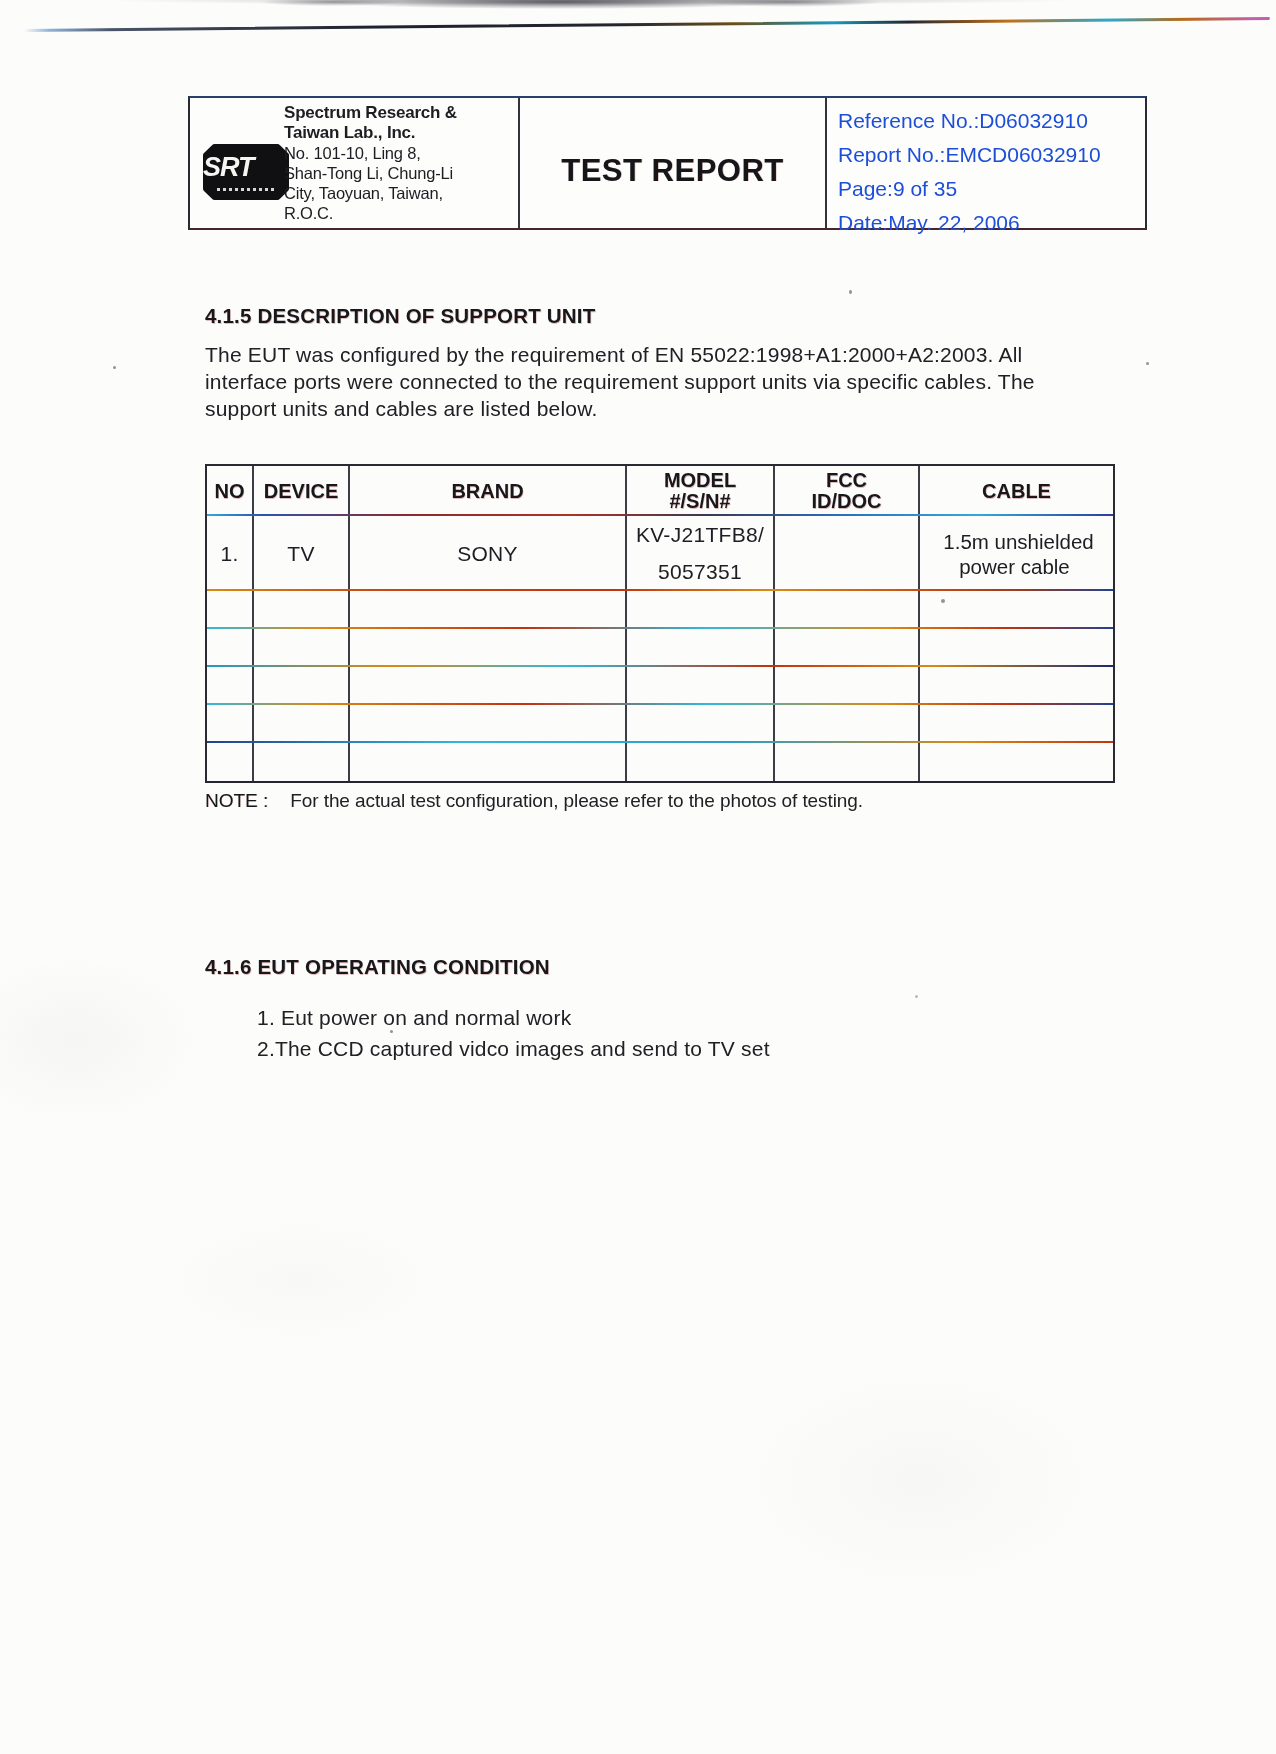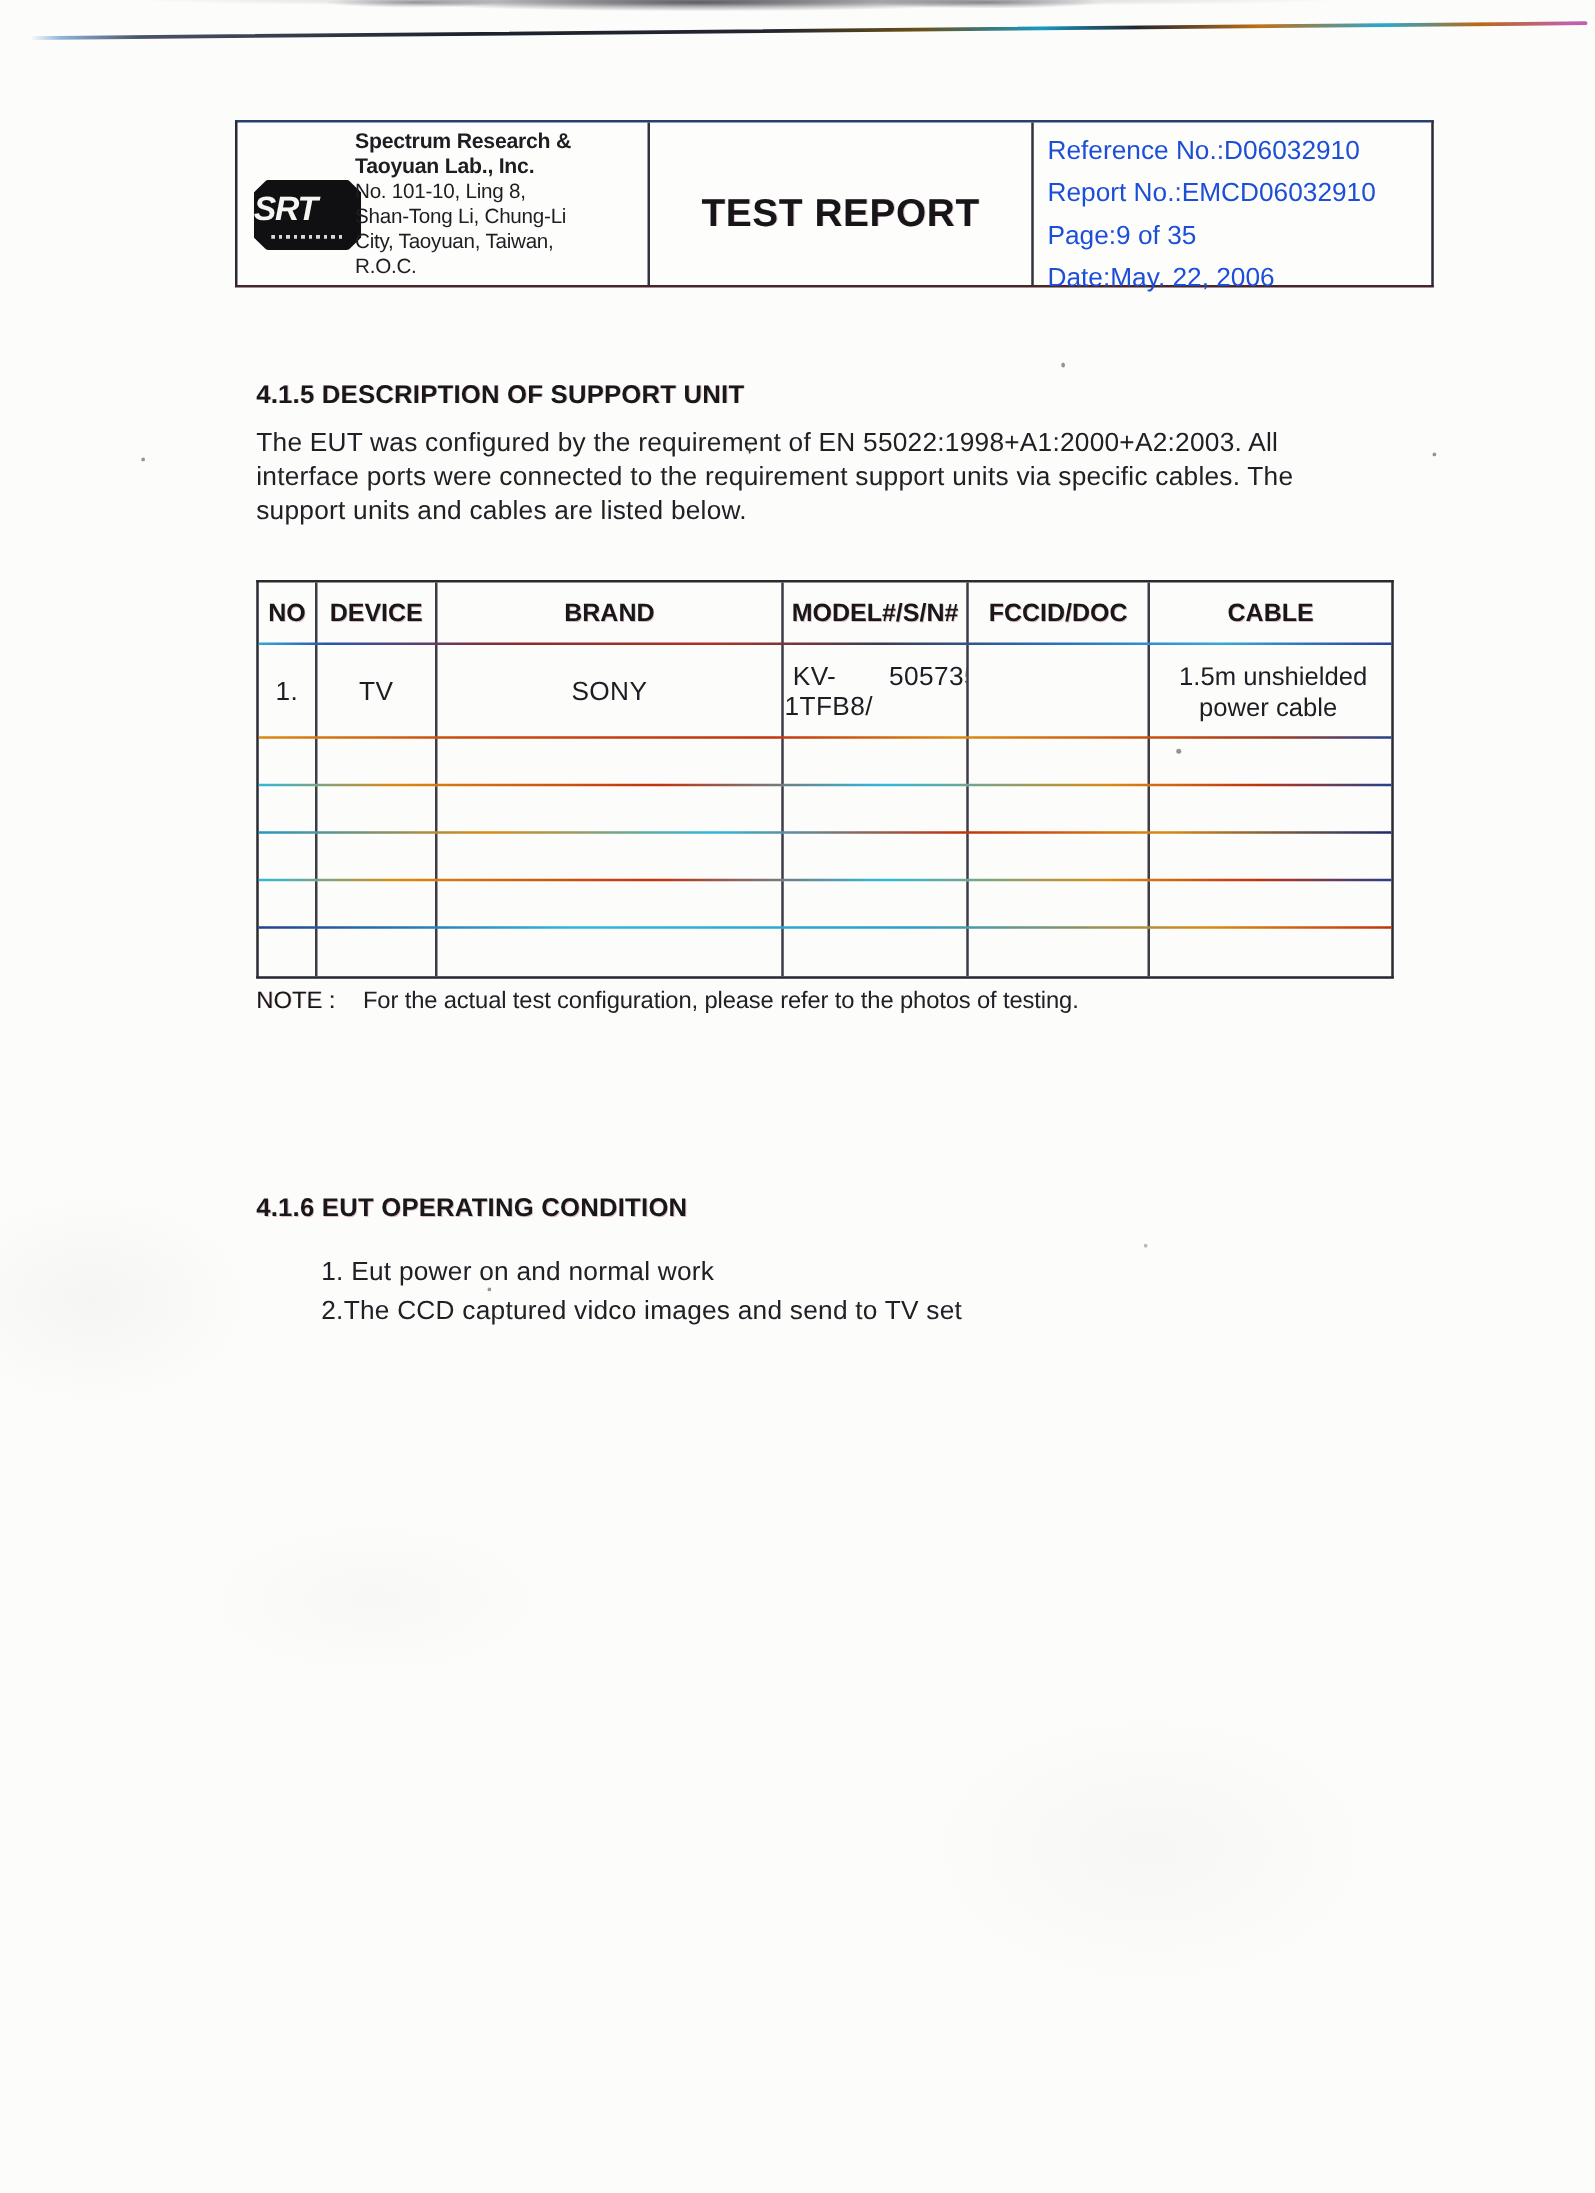--- a/index.html
+++ b/index.html
@@ -76,21 +76,21 @@
                 border:2px solid #2a2a32; border-bottom-color:#23262e; }
   table.support { border-collapse:separate; border-spacing:0; table-layout:fixed;
                   width:906px;border-radius:25px; }
   table.support td { border-right:2px solid #3c3c46; padding:0;
                      text-align:center; vertical-align:middle; overflow:hidden; }
   table.support td:last-child { border-right:none; }
   tr.trh { height:50px; }  tr.tr1 { height:75px; }  tr.tre { height:38px; }
   .th-txt { font-size:20px; font-weight:bold; line-height:21px; color:#17171c;
             text-shadow:0.6px 0.5px 0 rgba(150,30,25,0.3); }
   .cell-txt { font-size:21px; color:#1d1d23; letter-spacing:0.3px; }
-  .two-line { display:flex; flex-direction:row; justify-content:center; height:100%; }
+  .two-line { display:flex; flex-direction:column; justify-content:center; height:100%; }
   .model-cell { gap:13px; }
   .cable-txt { font-size:20.5px; line-height:25px; color:#1d1d23; padding:0 4px; }
   .sep { position:absolute; left:207px; width:906px; height:2px; }
   .sep-a { background:linear-gradient(90deg,#36a7d8 0%,#2b55b0 6%,#8a2a30 22%,#b03226 40%,
            #3a3a52 55%,#2a6ec0 70%,#35a8d8 85%,#2b3f9e 100%); }
   .sep-b { background:linear-gradient(90deg,#d98a14 0%,#c84a10 18%,#c2330e 45%,#d98a14 62%,
            #c84a10 80%,#9a3a20 90%,#23418f 100%); }
   .sep-c { background:linear-gradient(90deg,#30b8dc 0%,#d98a14 12%,#c2330e 35%,#30b8dc 55%,
            #d98a14 75%,#c2330e 88%,#23418f 100%); }
   .sep-d { background:linear-gradient(90deg,#2398c8 0%,#d98a14 20%,#30b8dc 40%,#c2330e 62%,
@@ -122,21 +122,21 @@
   <div class="speck" style="left:915px;top:995px;width:3px;height:3px;background:rgba(70,58,58,0.35);"></div>
 
   <div class="header-box">
     <div class="hcell hcell-company">
       <div class="logo">
         <span class="logo-main">SRT</span><span class="logo-sub">LAB</span>
         <div class="logo-dots"></div>
       </div>
       <div class="company">
         <div class="co-bold">Spectrum Research &amp;</div>
-        <div class="co-bold">Taoyuan Lab., Inc.</div>
+        <div class="co-bold">Taiwan Lab., Inc.</div>
         <div>No. 101-10, Ling 8,</div>
         <div>Shan-Tong Li, Chung-Li</div>
         <div>City, Taoyuan, Taiwan,</div>
         <div>R.O.C.</div>
       </div>
     </div>
     <div class="hcell hcell-title">
       <span class="report-title">TEST REPORT</span>
     </div>
     <div class="hcell hcell-meta">

